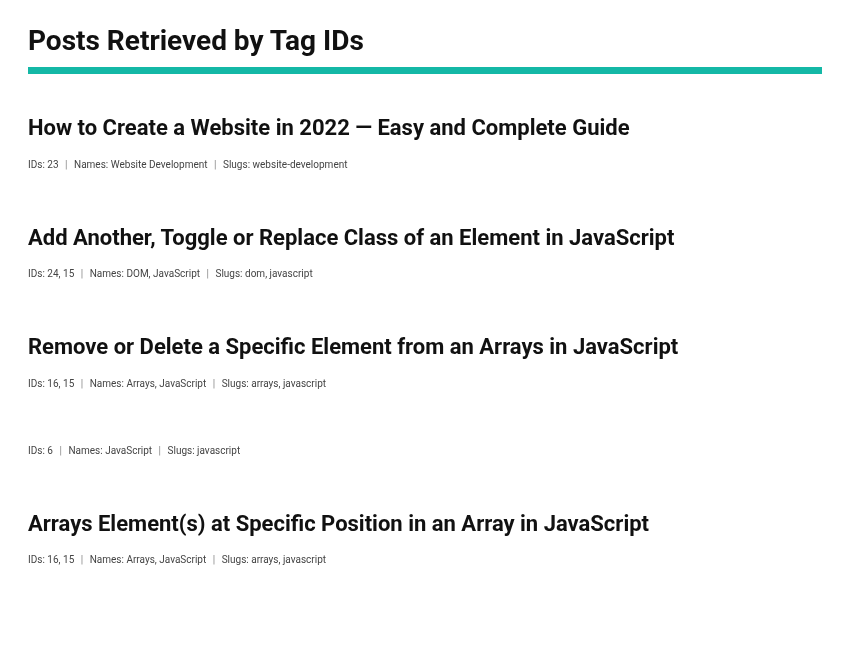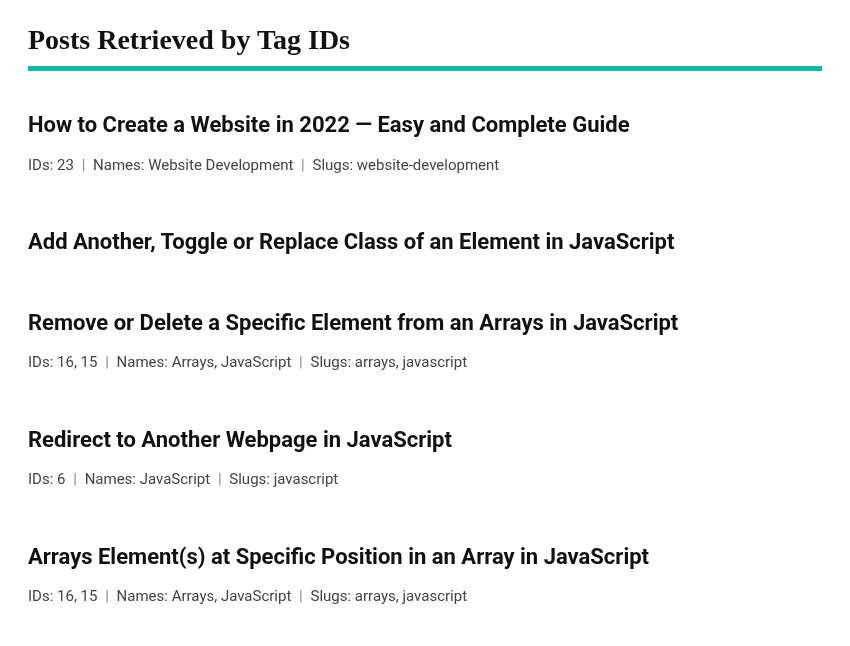--- a/index.html
+++ b/index.html
@@ -8,33 +8,32 @@
       background: #fff;
       color: #222;
       padding: 24px 28px;
       width: 850px;
     }
     .page-title {
       font-size: 28px;
       font-weight: 700;
       color: #111;
       padding-bottom: 10px;
-      border-bottom: 5px solid #14b8a6;
+      border-bottom: 7px solid #14b8a6;
       margin-bottom: 40px;
-      font-family: Liberation Serif, serif;
     }
     .post { margin-bottom: 52px; }
     .post-title {
       font-size: 22px;
       font-weight: 700;
       color: #111;
       margin-bottom: 14px;
       line-height: 1.3;
     }
-    .post-meta { font-size: 15px; color: #444; line-height: 1.5; }
+    .post-meta { font-size: 10px; color: #444; line-height: 1.5; }
     .sep { color: #888; margin: 0 4px; }
   </style>
 </head>
 <body>
 
 <h1 class="page-title">Posts Retrieved by Tag IDs</h1>
 
 <div id="posts-container">
   <article class="post">
     <h2 class="post-title">How to Create a Website in 2022 — Easy and Complete Guide</h2>
@@ -45,38 +44,47 @@
       <span>Names:</span>
       <span>Website Development</span>
       <span class="sep">|</span>
       <span>Slugs:</span>
       <span>website-development</span>
     </div>
   </article>
 
   <article class="post">
     <h2 class="post-title">Add Another, Toggle or Replace Class of an Element in JavaScript</h2>
+    <div class="post-meta">
+      <span>IDs:</span>
+      <span>24, 15</span>
+      <span class="sep">|</span>
+      <span>Names:</span>
+      <span>DOM, JavaScript</span>
+      <span class="sep">|</span>
+      <span>Slugs:</span>
+      <span>dom, javascript</span>
+    </div>
   </article>
 
   <article class="post">
     <h2 class="post-title">Remove or Delete a Specific Element from an Arrays in JavaScript</h2>
     <div class="post-meta">
       <span>IDs:</span>
       <span>16, 15</span>
       <span class="sep">|</span>
       <span>Names:</span>
       <span>Arrays, JavaScript</span>
       <span class="sep">|</span>
       <span>Slugs:</span>
       <span>arrays, javascript</span>
     </div>
   </article>
 
   <article class="post">
-    <h2 class="post-title">Redirect to Another Webpage in JavaScript</h2>
     <div class="post-meta">
       <span>IDs:</span>
       <span>6</span>
       <span class="sep">|</span>
       <span>Names:</span>
       <span>JavaScript</span>
       <span class="sep">|</span>
       <span>Slugs:</span>
       <span>javascript</span>
     </div>

